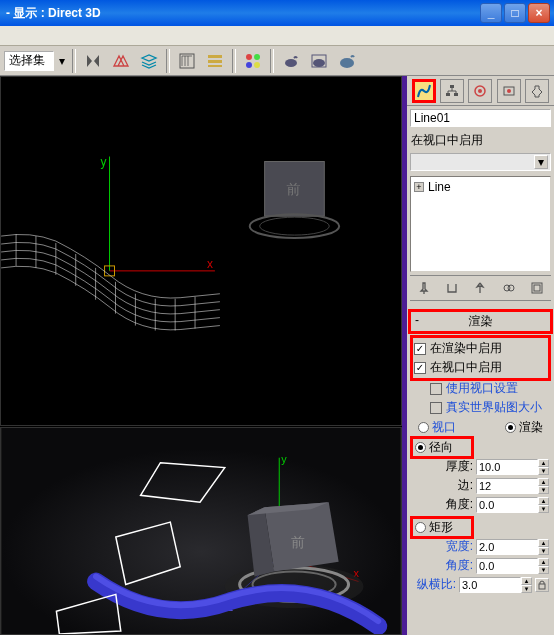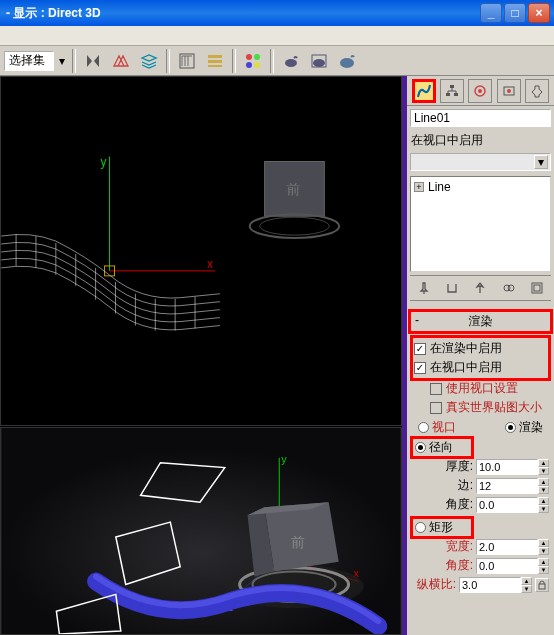--- a/index.html
+++ b/index.html
@@ -57,21 +57,21 @@
 .radio.sel::after { content: ''; width: 5px; height: 5px; background: #000; border-radius: 50%; }
 
 .param-row { display: flex; align-items: center; justify-content: flex-end; gap: 3px; padding: 1px 0; }
 .param-label { text-align: right; }
 .spinner { display: flex; align-items: center; }
 .spinner input { width: 62px; height: 16px; border: 1px inset #fff; font-size: 11px; padding: 0 2px; text-align: left; }
 .spinner-btns { display: flex; flex-direction: column; }
 .spin-btn { width: 11px; height: 8px; background: #d4d0c8; border: 1px outset #fff; font-size: 7px; line-height: 1; display: flex; align-items: center; justify-content: center; cursor: pointer; }
 
 .radio-row { display: flex; align-items: center; gap: 3px; padding: 2px 0; }
-.disabled-txt { color: #b91c1c; }
+.disabled-txt { color: #1d4ed8; }
 .group-indent { padding-left: 18px; }
 </style>
 </head>
 <body>
 
 <div class="titlebar">
   <span class="title">- 显示 : Direct 3D</span>
   <div class="winbtns">
     <div class="winbtn">_</div>
     <div class="winbtn">□</div>

